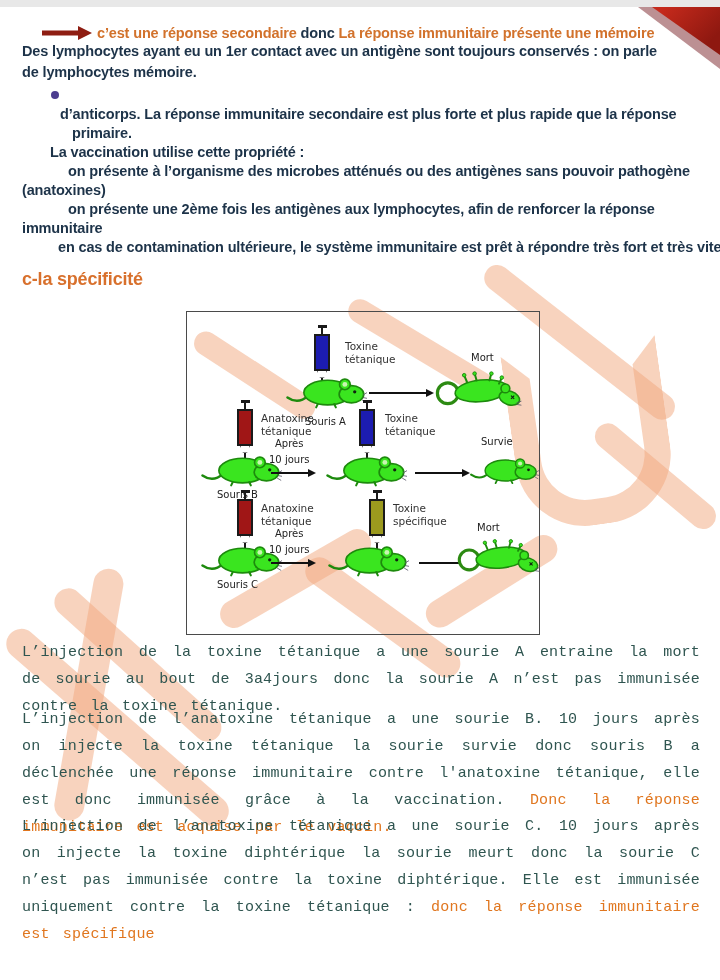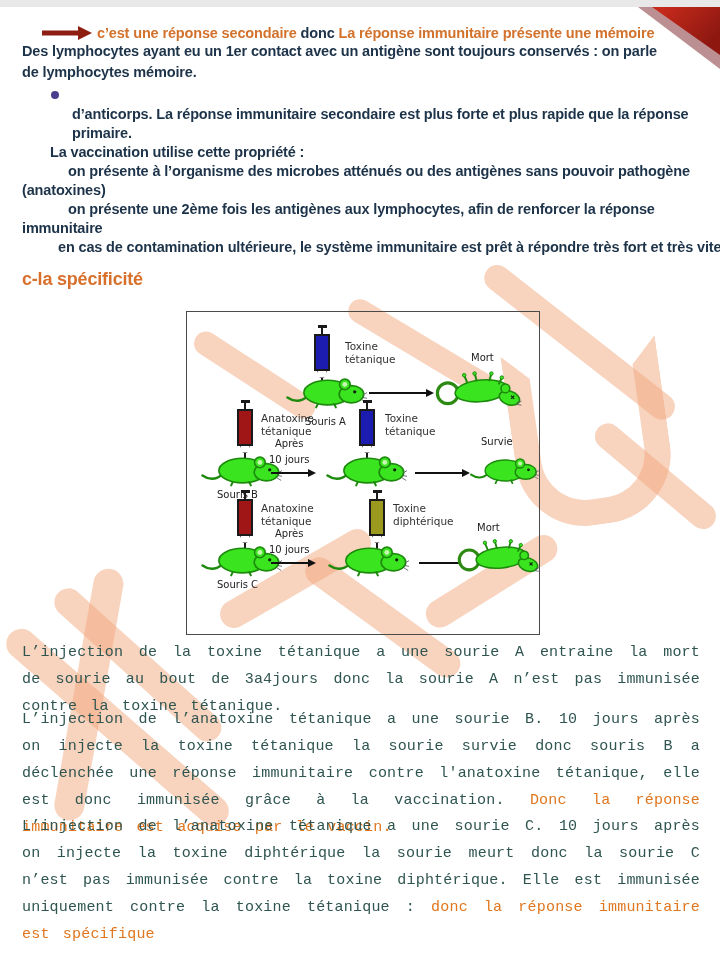--- a/index.html
+++ b/index.html
@@ -85,21 +85,21 @@
       <polygon points="36,0 50,7 36,14" fill="#8e1d12"></polygon>
     </svg>
 
     <div class="tline" style="left:97px; top:18px;">
       <span class="orange">c’est une réponse secondaire</span><span> donc </span><span class="orange">La réponse  immunitaire présente une mémoire</span>
     </div>
     <div class="tline" style="left:22px; top:36px;">Des lymphocytes ayant eu un 1er  contact avec un antigène sont toujours conservés : on parle</div>
     <div class="tline" style="left:22px; top:57px;">de lymphocytes mémoire.</div>
 
     <div class="bullet-dot"></div>
-    <div class="tline" style="left:72px; top:99px;text-align:right;">d’anticorps. La réponse immunitaire secondaire est plus forte et plus rapide que la réponse</div>
+    <div class="tline" style="left:60px; top:99px;text-align:right;">d’anticorps. La réponse immunitaire secondaire est plus forte et plus rapide que la réponse</div>
     <div class="tline" style="left:72px; top:118px;">primaire.</div>
 
     <div class="tline" style="left:50px; top:137px;">La vaccination utilise cette propriété :</div>
     <div class="tline" style="left:68px; top:156px;">on présente à l’organisme des microbes atténués ou des antigènes sans pouvoir pathogène</div>
     <div class="tline" style="left:22px; top:175px;">(anatoxines)</div>
     <div class="tline" style="left:68px; top:194px;">on présente une 2ème fois les antigènes aux lymphocytes, afin de renforcer la réponse</div>
     <div class="tline" style="left:22px; top:213px;">immunitaire</div>
     <div class="tline" style="left:58px; top:232px;">en cas de contamination ultérieure, le système immunitaire est prêt à répondre très fort et très vite.</div>
 
     <div class="heading">c-la spécificité</div>
@@ -232,21 +232,21 @@
 
       <div class="syringe" style="left:182px; top:178px;">
         <div class="syr-cap"></div>
         <div class="syr-rod"></div>
         <div class="syr-barrel" style="background-color: rgb(156, 154, 30);"></div>
         <div class="syr-tip"></div>
         <div class="syr-needle"></div>
       </div>
       <div class="dlabel" style="left:206px; top:190px;">
         <div>Toxine</div>
-        <div>diphtérique</div>
+        <div>spécifique</div>
       </div>
       <svg class="mouse" style="left:140px; top:224px;" width="82" height="41" viewBox="0 0 100 50">
         <path d="M3 36 Q16 45 28 34" fill="none" stroke="#1d8a0d" stroke-width="3" stroke-linecap="round"></path>
         <ellipse cx="52" cy="30" rx="29" ry="15" fill="#3ae51f" stroke="#1d8a0d" stroke-width="2"></ellipse>
         <ellipse cx="81" cy="32" rx="15" ry="10.5" fill="#3ae51f" stroke="#1d8a0d" stroke-width="2"></ellipse>
         <circle cx="73" cy="20" r="6.5" fill="#3ae51f" stroke="#1d8a0d" stroke-width="2"></circle>
         <circle cx="73" cy="20" r="3" fill="#c9f5b2"></circle>
         <circle cx="85" cy="29" r="2" fill="#112211"></circle>
         <path d="M95 33 L100 30 M95 36 L100 37 M94 39 L99 42" stroke="#556" stroke-width="1"></path>
         <path d="M40 44 l-2 4 M60 44 l2 4" stroke="#1d8a0d" stroke-width="2.5" stroke-linecap="round"></path>

